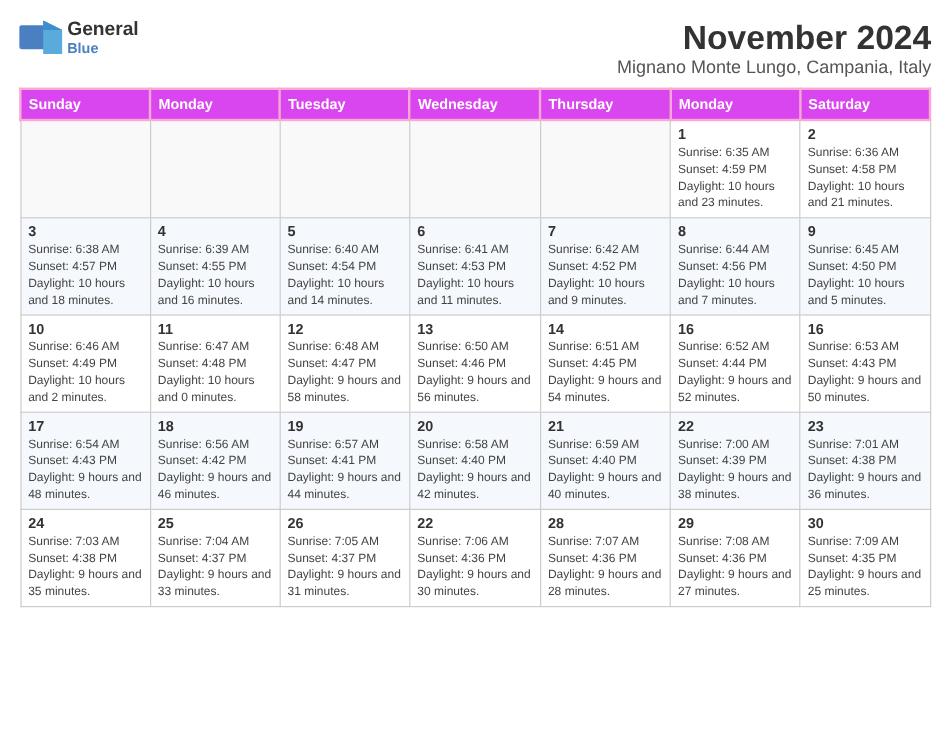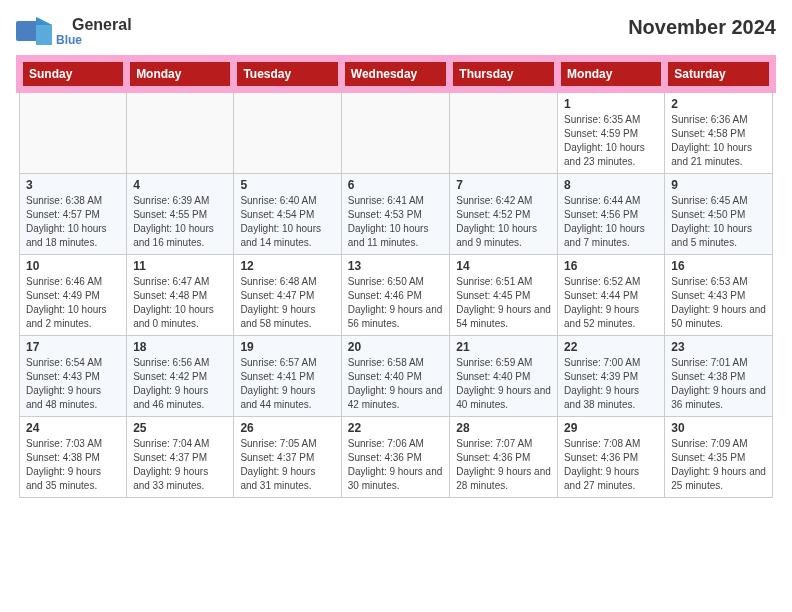--- a/index.html
+++ b/index.html
@@ -18,40 +18,40 @@
     }
     .logo {
       display: flex;
       flex-direction: column;
       align-items: flex-start;
     }
     .title-section {
       text-align: right;
     }
     .month-title {
-      font-size: 20px;
+      font-size: 28px;
       font-weight: bold;
       color: #333;
     }
     .location-title {
       font-size: 15px;
       color: #555;
     }
     .calendar {
       width: 100%;
       border-collapse: collapse;
       margin-top: 6px;
     }
     .calendar th {
-      background-color: #b91c1c;
+      background-color: #d946ef;
       color: #fff;
       text-align: left;
       padding: 5px 6px;
       font-size: 12px;
-      border: 7px solid #f9a8d4;
+      border: 2px solid #f9a8d4;
     }
     .calendar td {
       vertical-align: top;
       padding: 4px 6px;
       border: 1px solid #ccc;
       font-size: 10px;
       color: #333;
       width: 110px;
       min-height: 70px;
       background: #fff;
@@ -83,27 +83,28 @@
 
 <div class="header-section">
   <div class="logo">
     <div style="display:flex; align-items:center; gap:4px;">
       <svg width="36" height="28" viewBox="0 0 36 28">
         <rect x="0" y="4" width="22" height="20" rx="2" fill="#4a7fc1"></rect>
         <polygon points="20,0 36,8 36,28 20,28" fill="#5aabdc"></polygon>
         <polygon points="20,0 36,8 20,8" fill="#3a8fcc"></polygon>
       </svg>
       <div>
-        <div style="font-size:16px; font-weight:bold; color:#333; line-height:1.1;margin-left:16px;">General</div>
+        <div style="font-size:16px; font-weight:bold; color:#333; line-height:1.1;">General</div>
         <div style="font-size:12px; font-weight:bold; color:#4a7fc1; line-height:1.1;">Blue</div>
       </div>
     </div>
   </div>
   <div class="title-section">
     <div class="month-title">November 2024</div>
+    <div class="location-title">Mignano Monte Lungo, Campania, Italy</div>
   </div>
 </div>
 
 <table class="calendar">
   <thead>
     <tr>
     <th>Sunday</th>
         <th>Monday</th>
         <th>Tuesday</th>
         <th>Wednesday</th>

